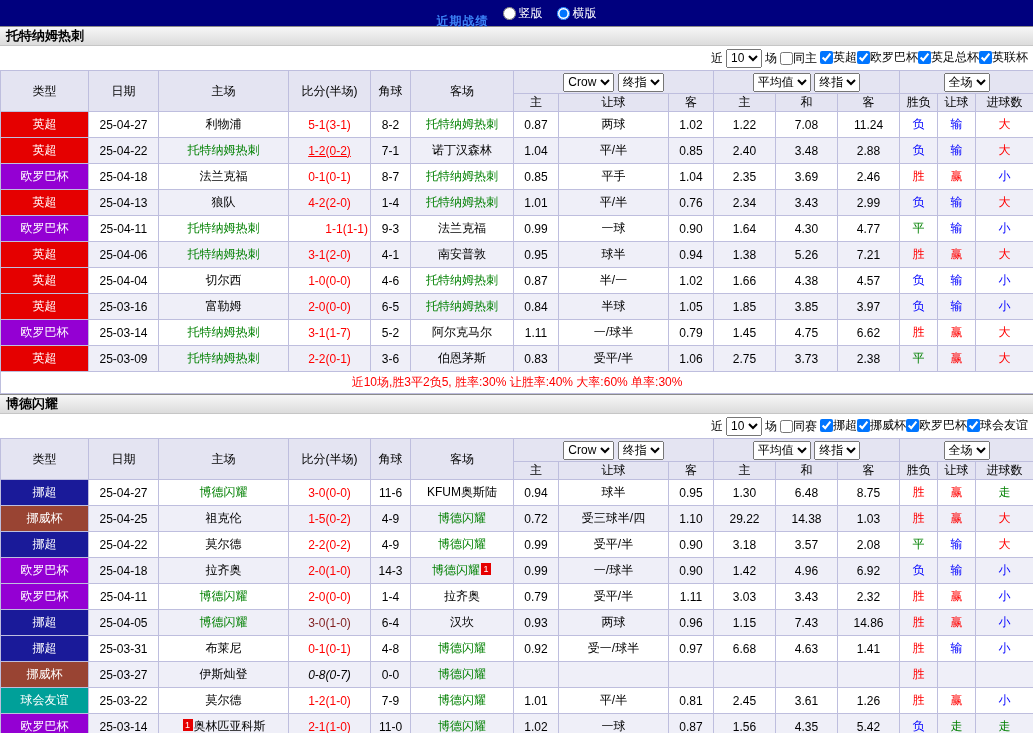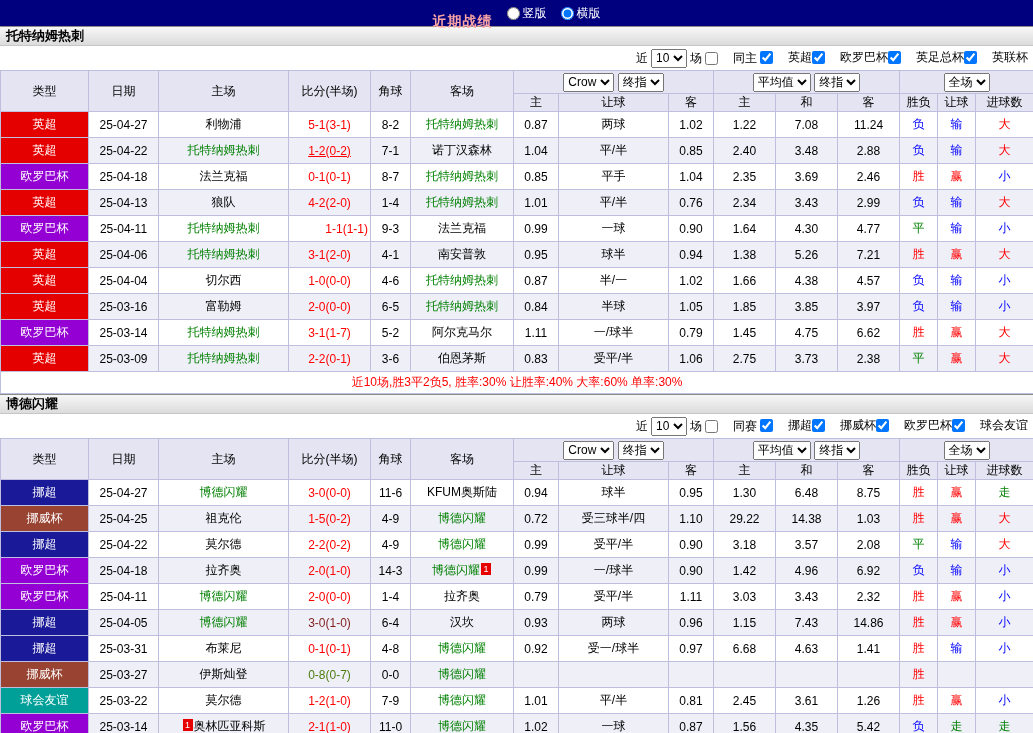--- a/index.html
+++ b/index.html
@@ -6,35 +6,35 @@
   body {
     width:1033px; height:733px; overflow:hidden;
     font-family:"Liberation Sans", sans-serif;
     font-size:12px; color:#000; background:#fff;
   }
   
   .topbar {
     height:26px; background:#00007E; color:#fff;
     display:flex; align-items:center; justify-content:center; gap:14px;
   }
-  .topbar .title { color:#fca5a5; font-weight:bold; font-size:14px; letter-spacing:1px;margin-top:17px; }
+  .topbar .title { color:#3b82f6; font-weight:bold; font-size:12px; letter-spacing:1px;margin-top:17px; }
   .topbar label { display:inline-flex; align-items:center; gap:3px; cursor:pointer; font-size:12px; }
   
   .team-bar {
     height:20px; background:linear-gradient(#F7F7F7,#DCDCDC);
     border-top:1px solid #8B8B8B; border-bottom:1px solid #C6C6C6;
     display:flex; align-items:center; padding-left:6px;
     font-weight:bold; font-size:13px;
   }
   .filter-row {
     height:24px; display:flex; align-items:center; justify-content:flex-end;
     gap:3px; padding-right:5px;
   }
   .filter-row select { font-size:12px; height:19px; }
-  .chk { display:inline-flex; align-items:center; gap:15px; }
+  .chk { display:inline-flex; align-items:center; gap:0; }
   
   table.stats-table { width:1033px; border-collapse:collapse; table-layout:fixed; }
   .stats-table th, .stats-table td {
     border:1px solid #BEBEDE; text-align:center; font-size:12px;
     padding:0 2px; overflow:hidden; white-space:nowrap;
   }
   .stats-table thead th { background:#E4E4F2; font-weight:normal; }
   .stats-table thead tr.groups th { height:23px; }
   .stats-table thead tr.subs th { height:18px; }
   .stats-table thead select { font-size:12px; height:19px; }
@@ -516,21 +516,21 @@
             <td>4.63</td>
             <td>1.41</td>
             <td style="color: rgb(255, 0, 0);">胜</td>
             <td style="color: rgb(0, 0, 255);">输</td>
             <td style="color: rgb(0, 0, 255);">小</td>
           </tr>
           <tr>
             <td style="background: rgb(153, 68, 51); color: rgb(255, 255, 255);">挪威杯</td>
             <td>25-03-27</td>
             <td><span>伊斯灿登</span></td>
-            <td style="color: #4d7c0f;">0-8(0-7)</td>
+            <td style="color: #000000; font-style: italic;">0-8(0-7)</td>
             <td>0-0</td>
             <td><span style="color: rgb(0, 128, 0);">博德闪耀</span></td>
             <td></td>
             <td></td>
             <td></td>
             <td></td>
             <td></td>
             <td></td>
             <td style="color: rgb(255, 0, 0);">胜</td>
             <td style="color: rgb(0, 0, 0);"></td>

